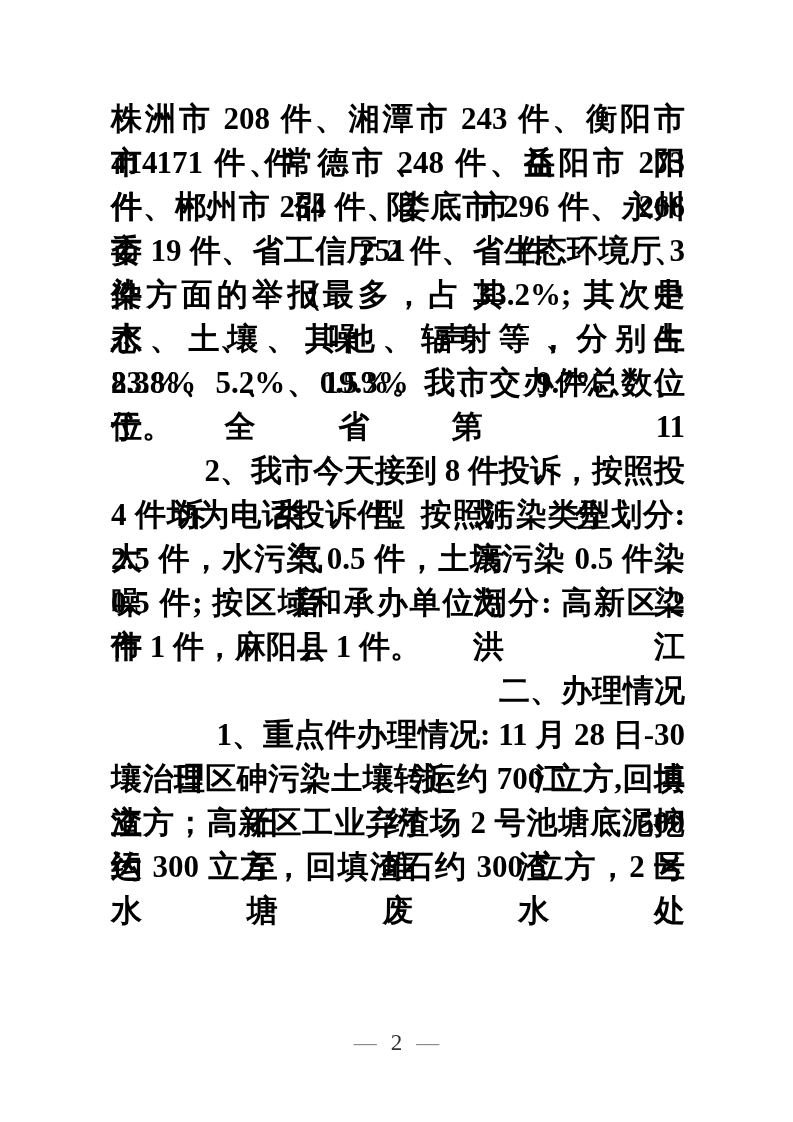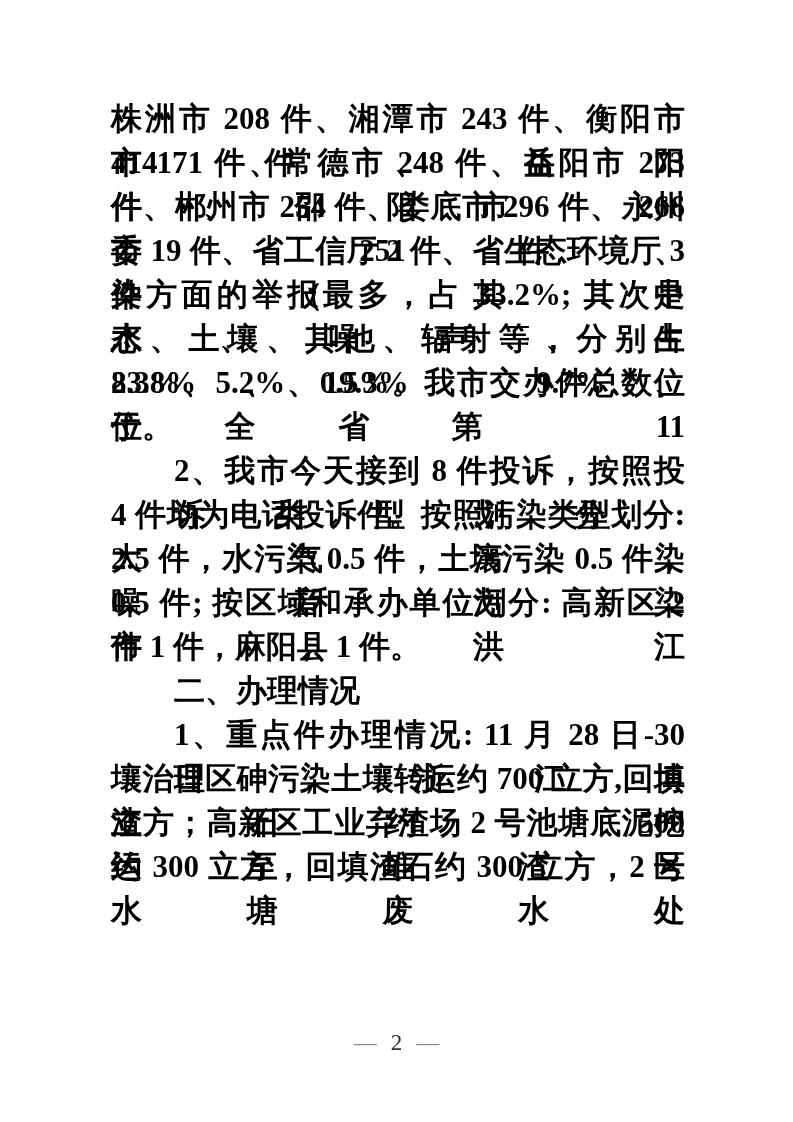--- a/index.html
+++ b/index.html
@@ -32,20 +32,21 @@
     letter-spacing: 0;
   }
   .just {
     white-space: normal;
     text-align: justify;
     text-align-last: justify;
     text-justify: inter-character;
   }
   .indent {
     padding-left: 63px;
+    text-align: right;
   }
   .indent.just {
     width: 511px;
   }
   .heading {
     font-family: "Liberation Sans", "DejaVu Sans", sans-serif;
     font-weight: bold;
   }
   .footer {
     position: absolute;

